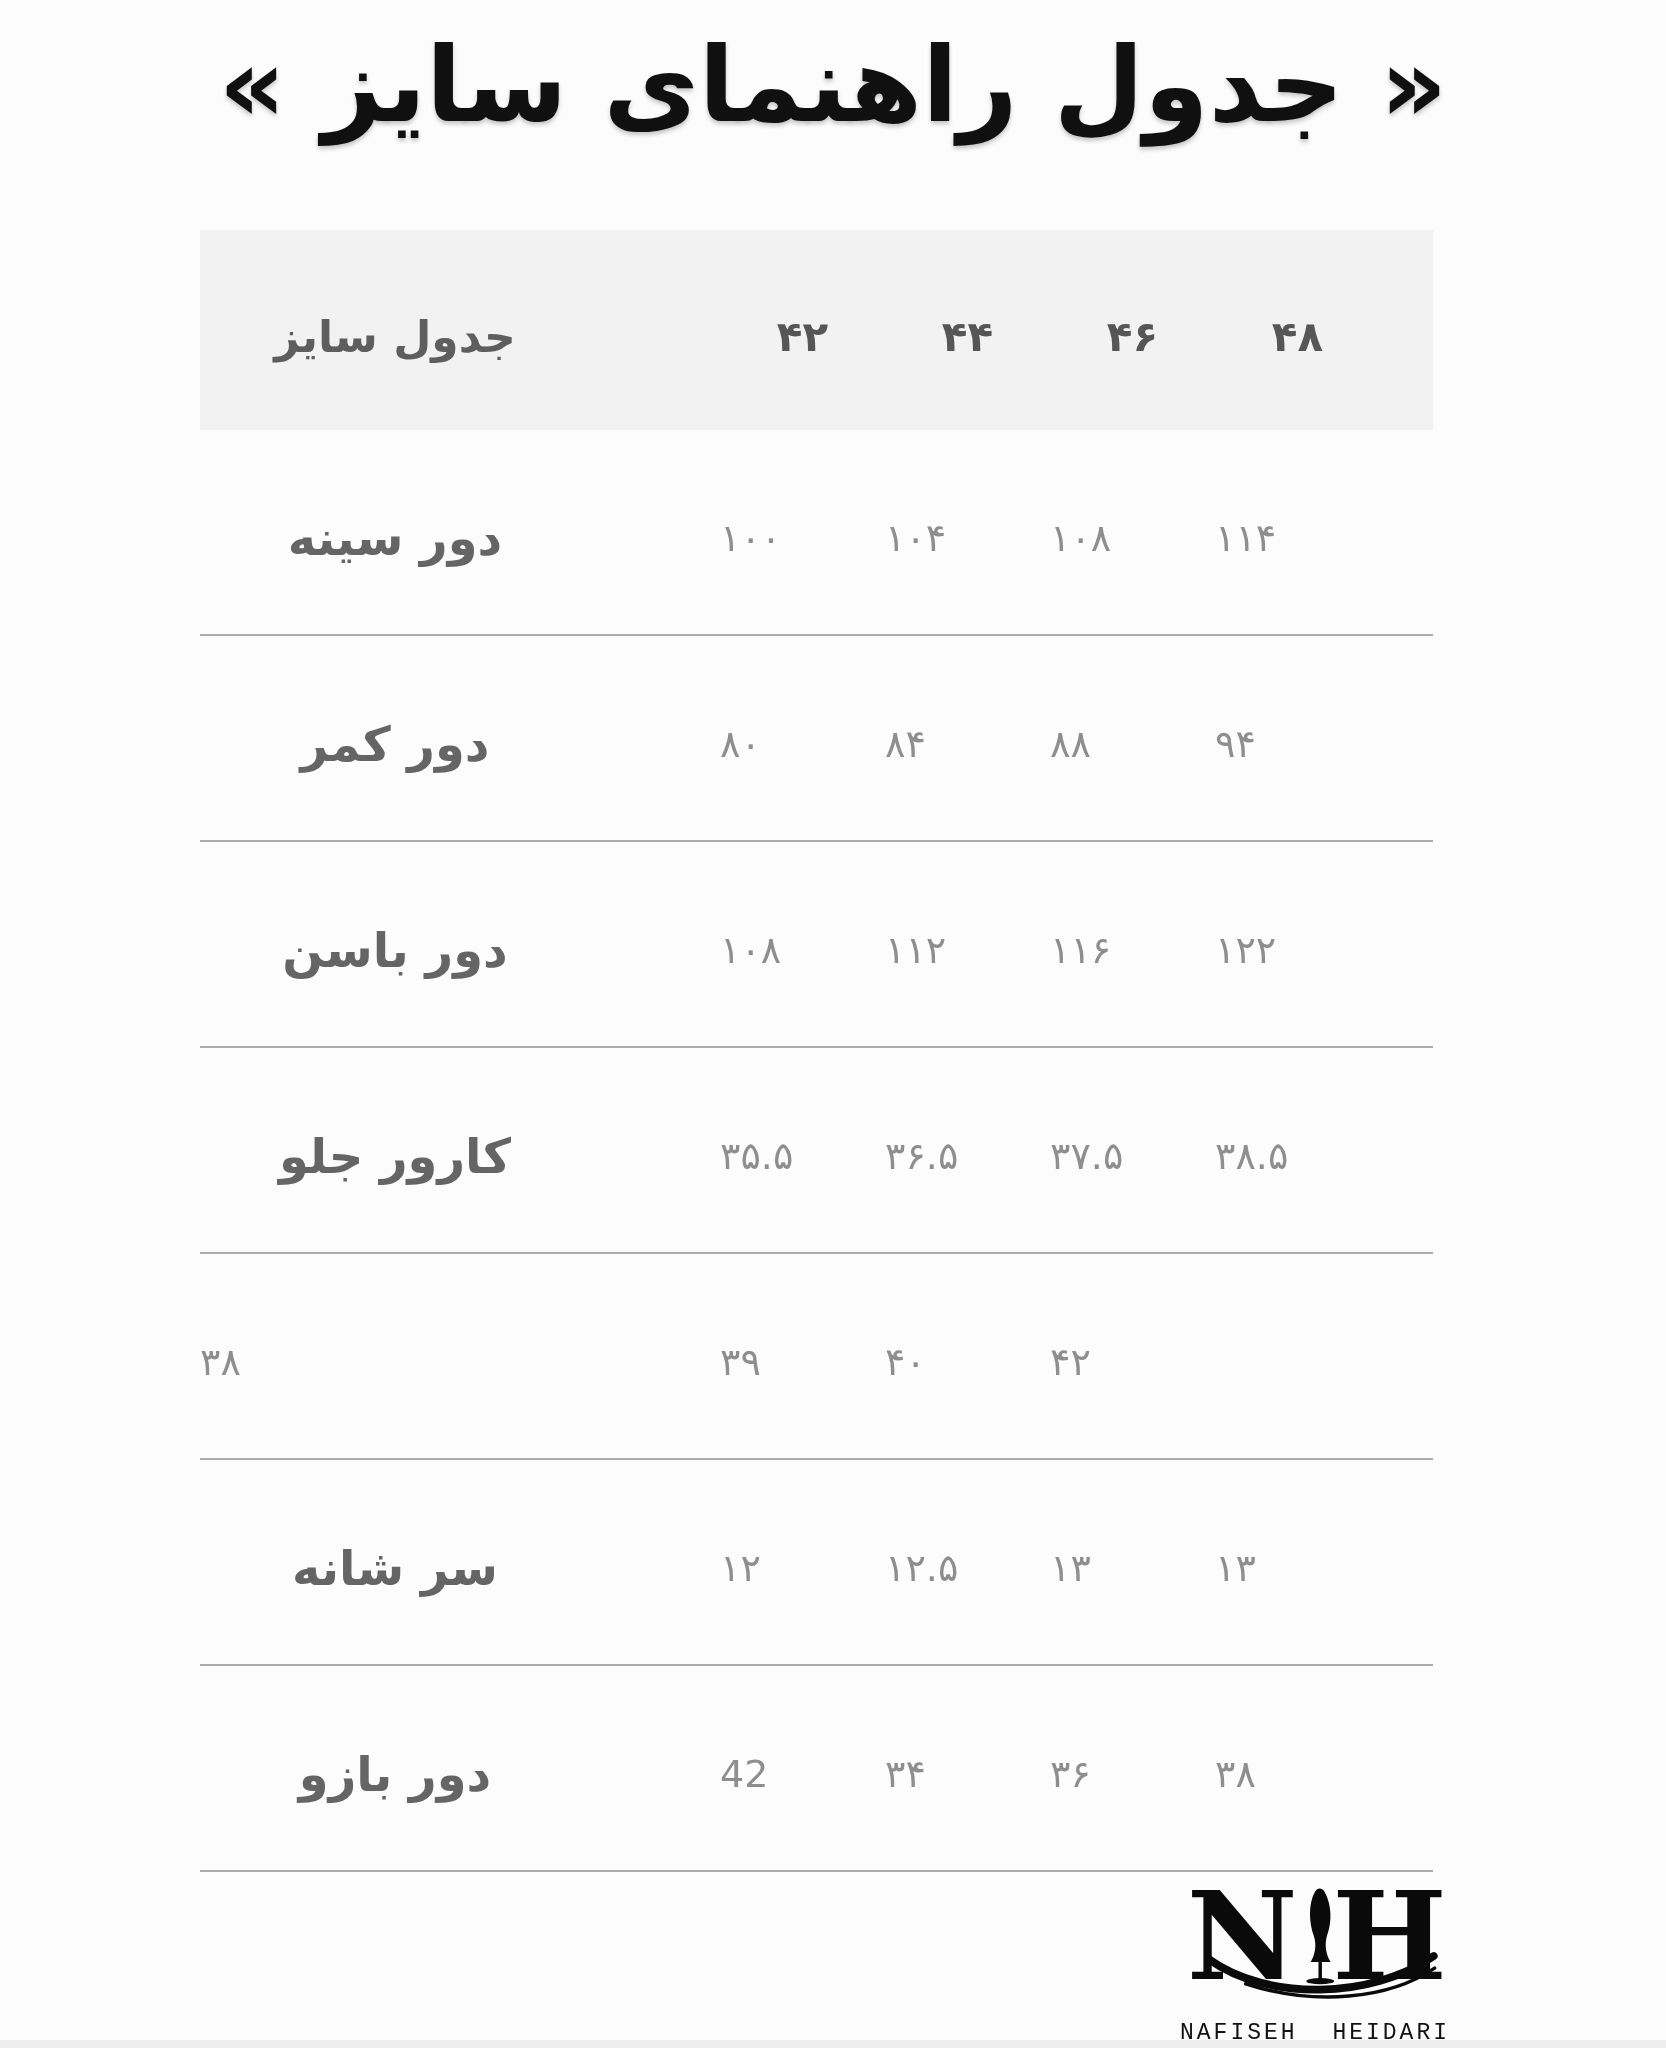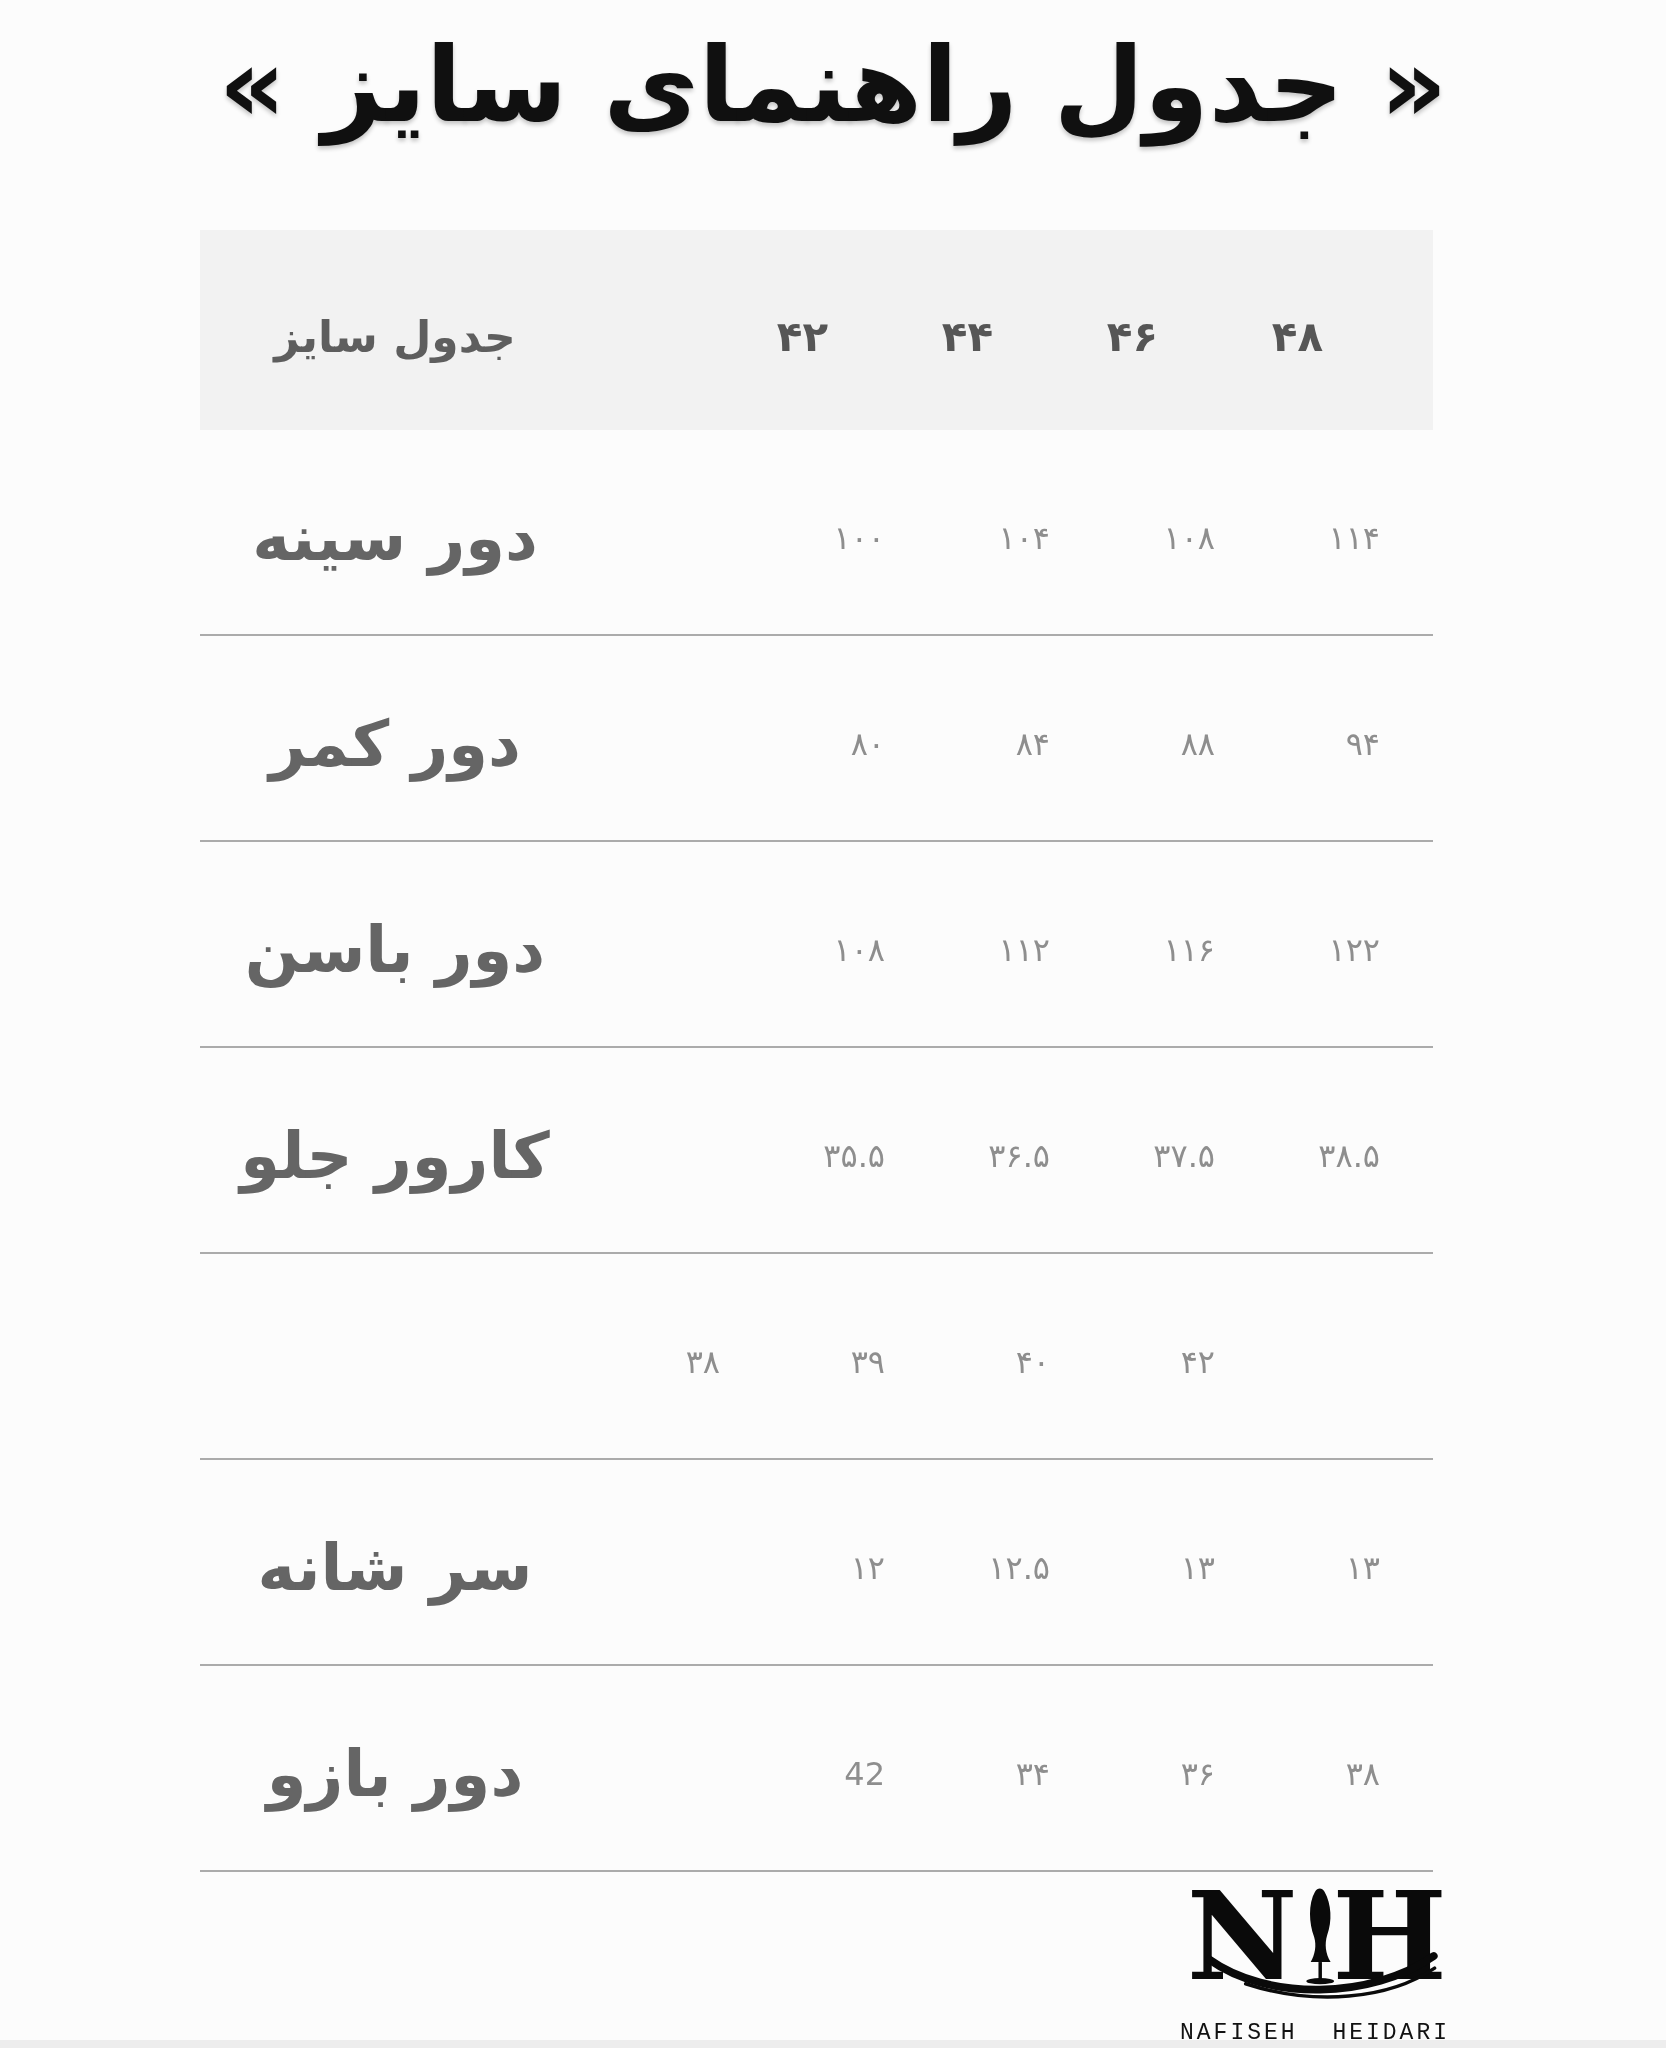--- a/index.html
+++ b/index.html
@@ -22,31 +22,31 @@
   .row{
     display:grid;
     grid-template-columns:520px 165px 165px 165px 165px;
     align-items:center;
   }
   .row.header{height:200px;background:var(--header_bg,#f2f2f2);}
   .row.data{height:204px;border-bottom:2px solid var(--divider_color,#ababab);}
   .cell{direction:rtl;margin-top:12px;}
   .cell.label{
     text-align:center;padding-right:130px;
-    font-weight:bold;font-size:64px;
+    font-weight:bold;font-size:48px;
     color:var(--label_color,#656565);
     white-space:nowrap;
   }
   .row.header .cell.label{font-size:44px;color:var(--header_label_color,#5e5e5e);}
   .cell.size{
     text-align:center;font-weight:bold;font-size:42px;
     color:var(--size_color,#565656);
   }
   .cell.value{
-    text-align:right;font-size:32px;
+    text-align:left;font-size:38px;
     color:var(--value_color,#8e8e8e);
   }
   .brand{position:absolute;left:1165px;top:1878px;width:300px;text-align:center;}
   .brand svg{display:block;margin:0 auto;}
   .brand-name{
     font-family:Liberation Mono, monospace;
     font-size:23px;letter-spacing:3px;word-spacing:18px;
     color:var(--brand_color,#121212);
     margin-top:12px;white-space:nowrap;
   }

